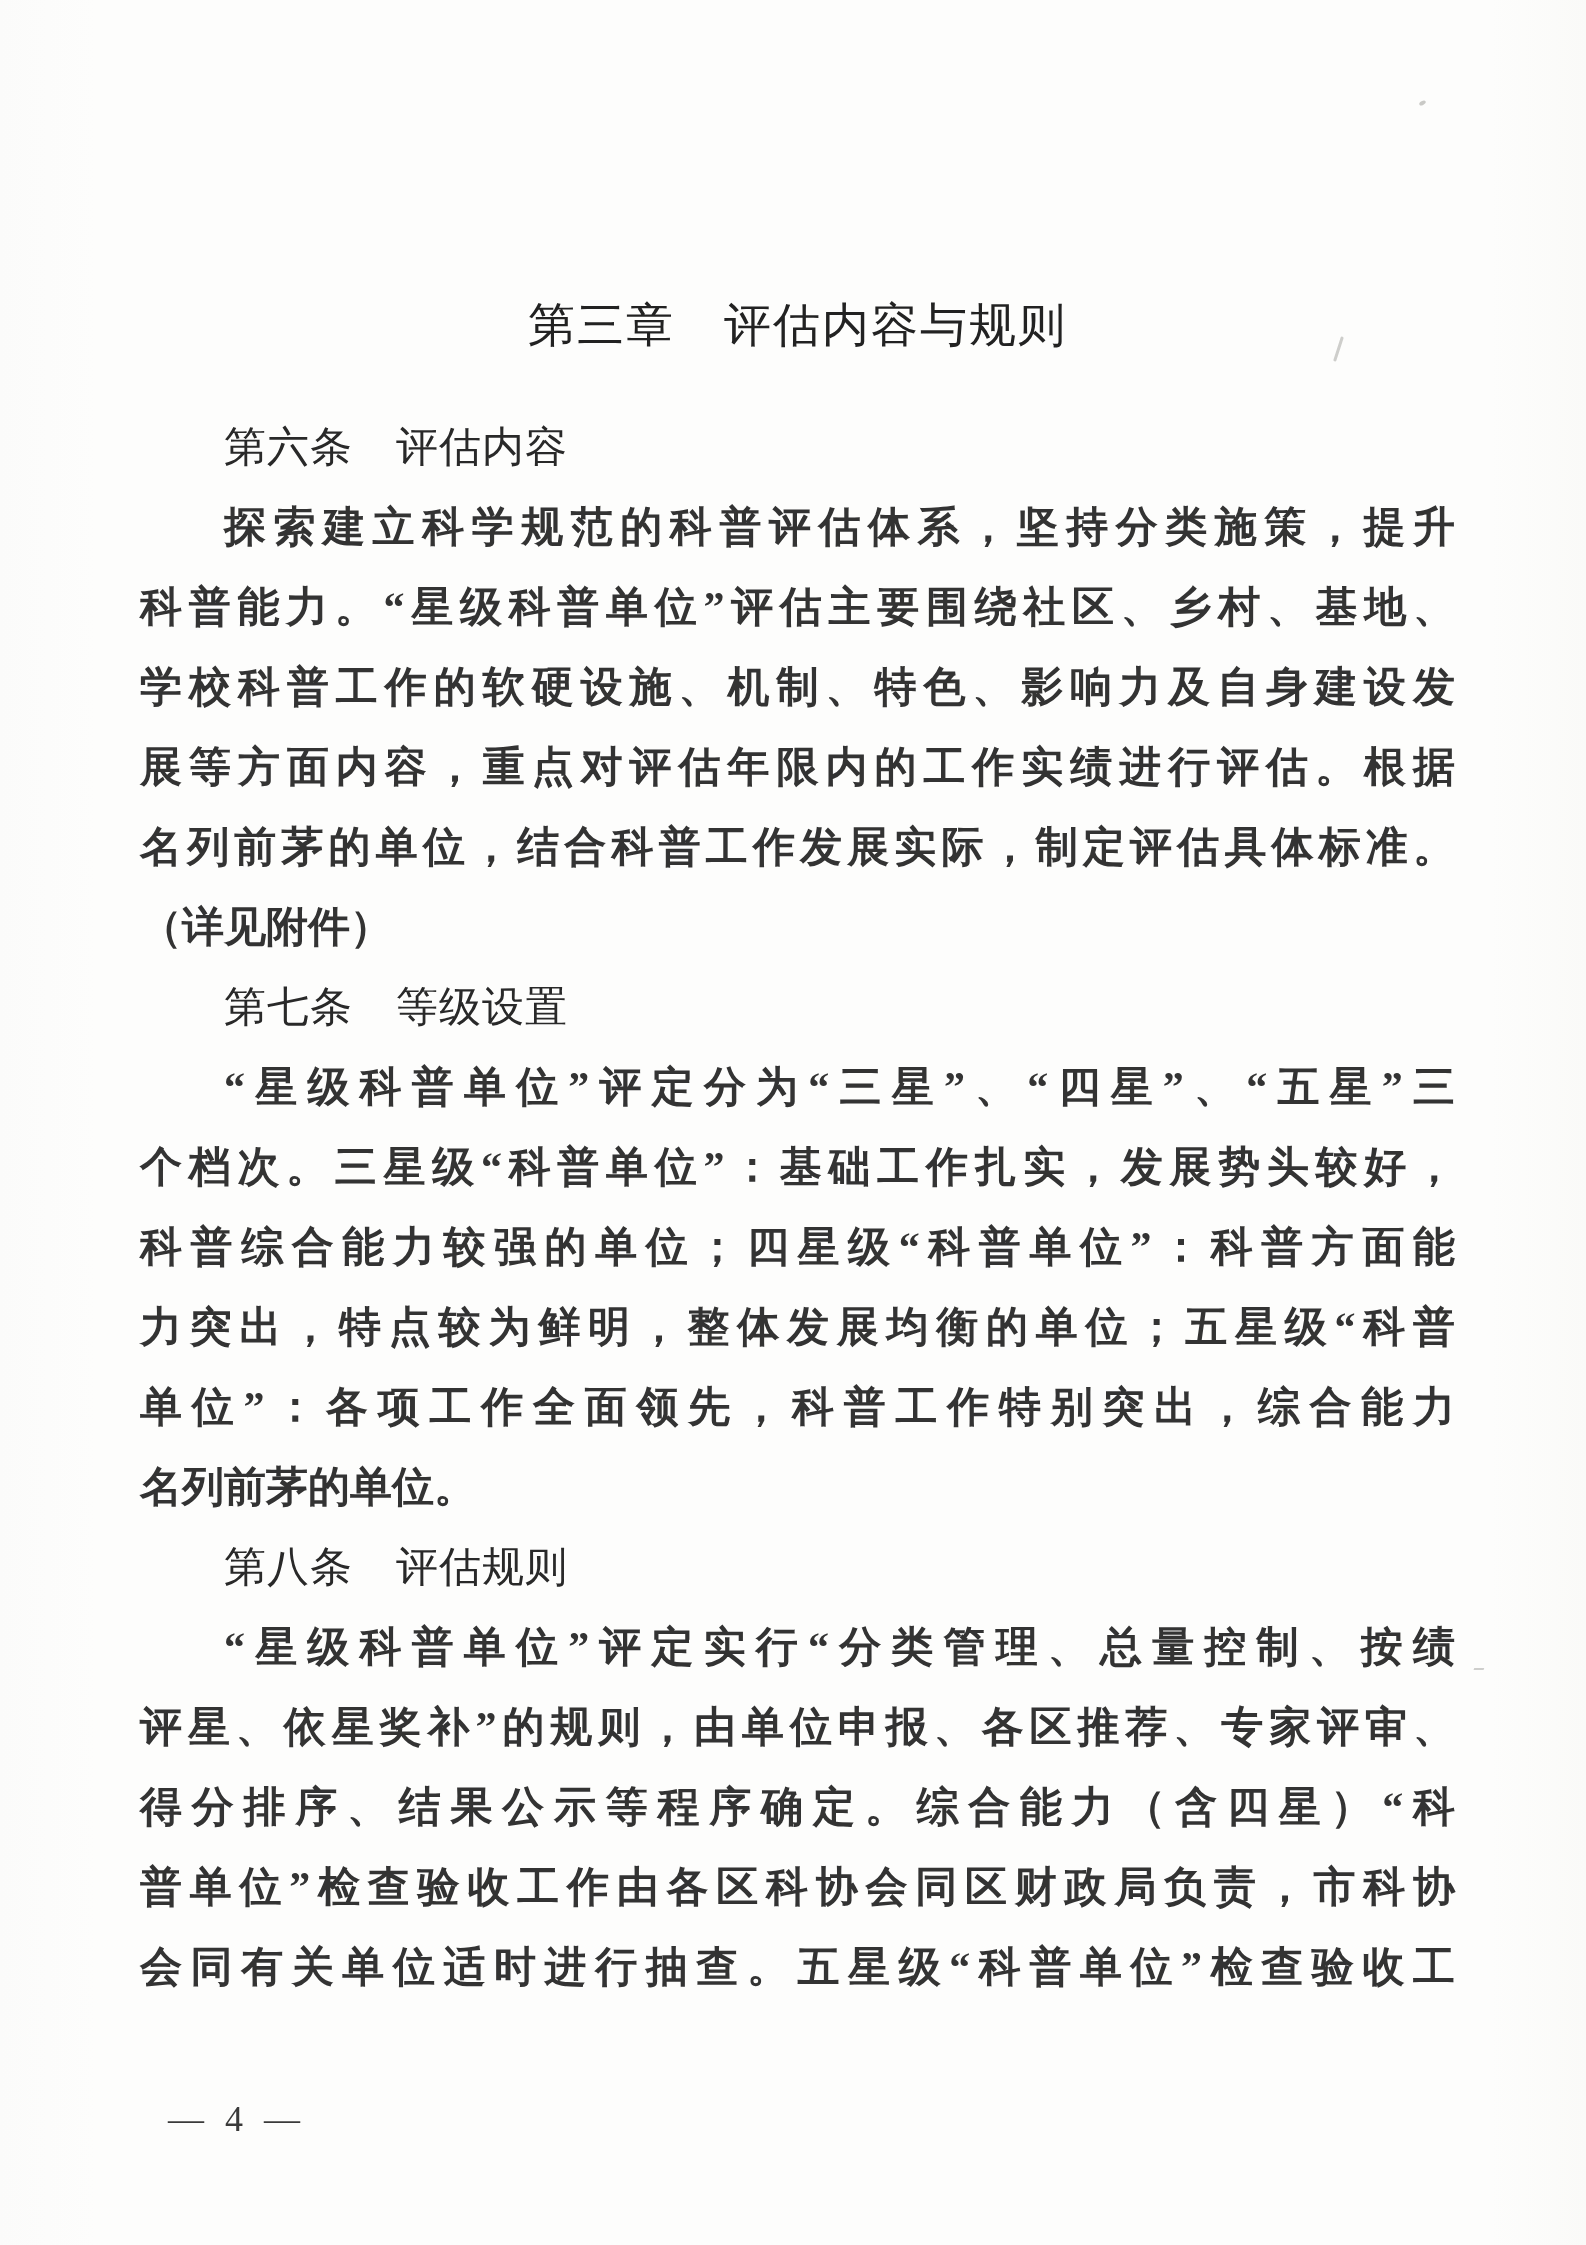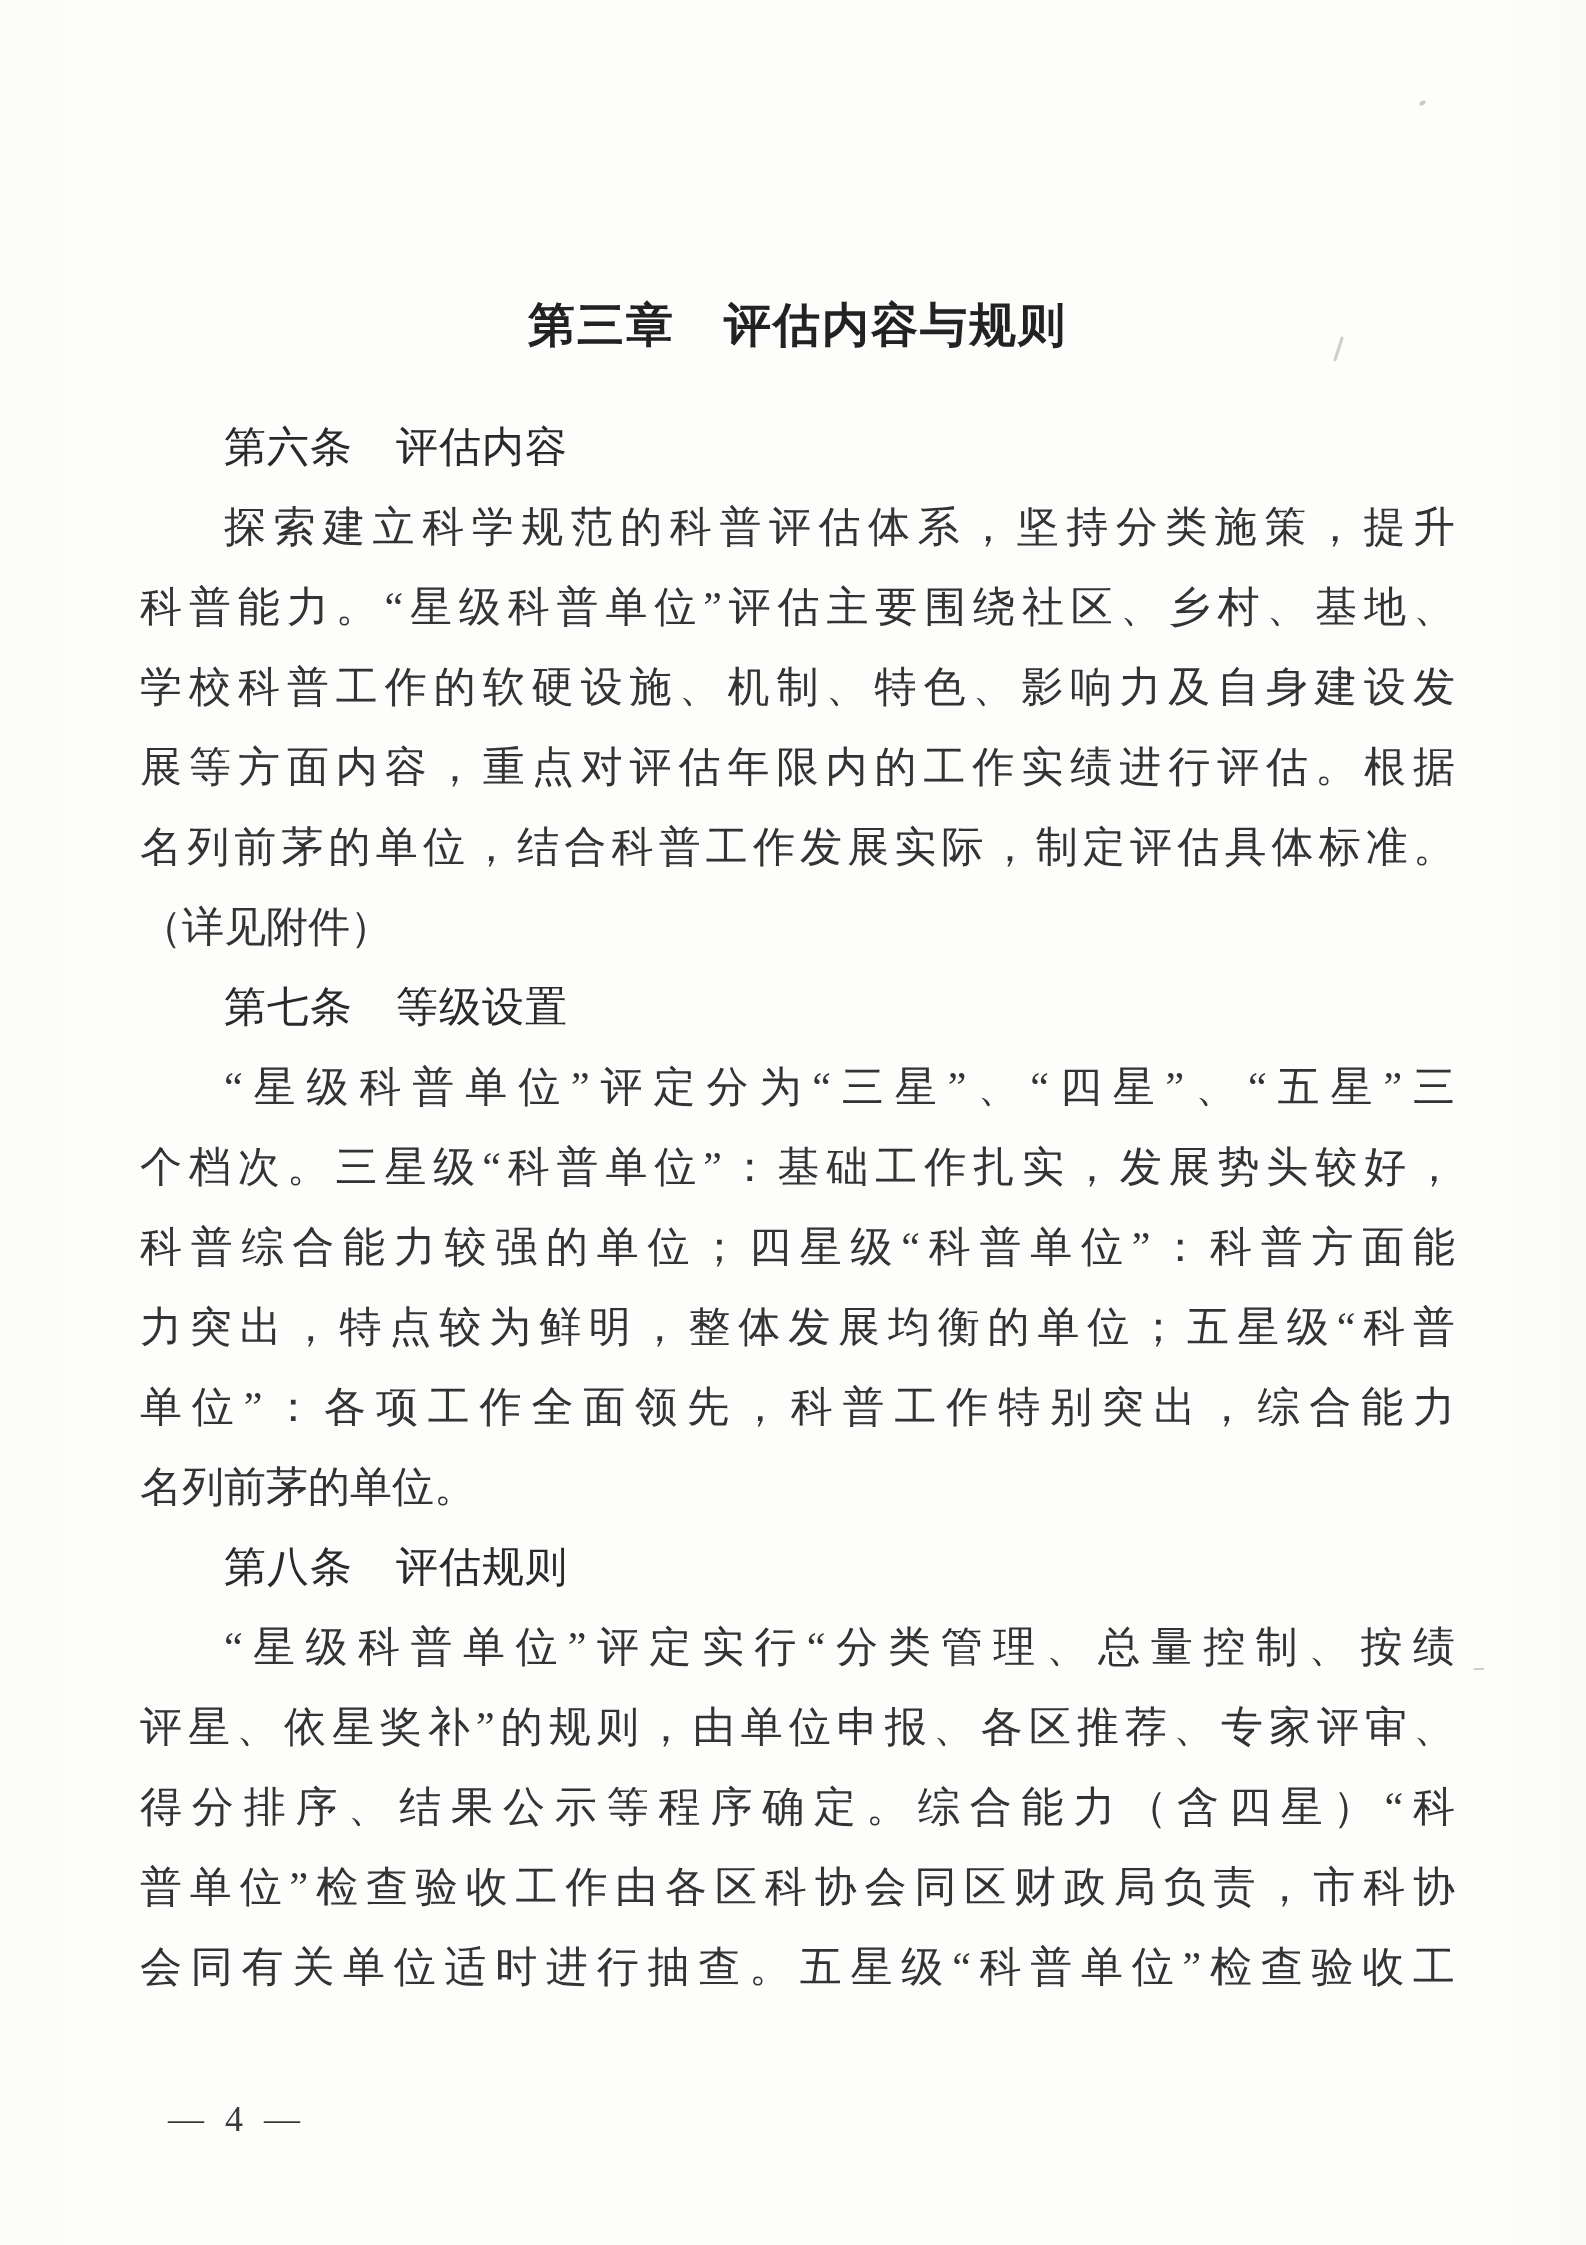--- a/index.html
+++ b/index.html
@@ -20,33 +20,34 @@
   }
   .content {
     position: absolute;
     left: 140px;
     right: 131px;
     top: 295px;
   }
   .chapter-title {
     text-align: center;
     font-family: "Liberation Sans", "DejaVu Sans", sans-serif;
-    font-weight: bold;
+    font-weight: normal;
     font-size: 47px;
     line-height: 60px;
     color: #222;
     letter-spacing: 2px;
     margin: 0 0 52px 0;
   }
   .bodyline {
     font-size: 42px;
     line-height: 80px;
     height: 80px;
     white-space: nowrap;
     color: #333;
+    font-weight: bold;
   }
   .bodyline.justify {
     white-space: normal;
     text-align: justify;
     text-align-last: justify;
     text-justify: inter-character;
     word-break: break-all;
   }
   .bodyline.indent {
     text-indent: 2em;

